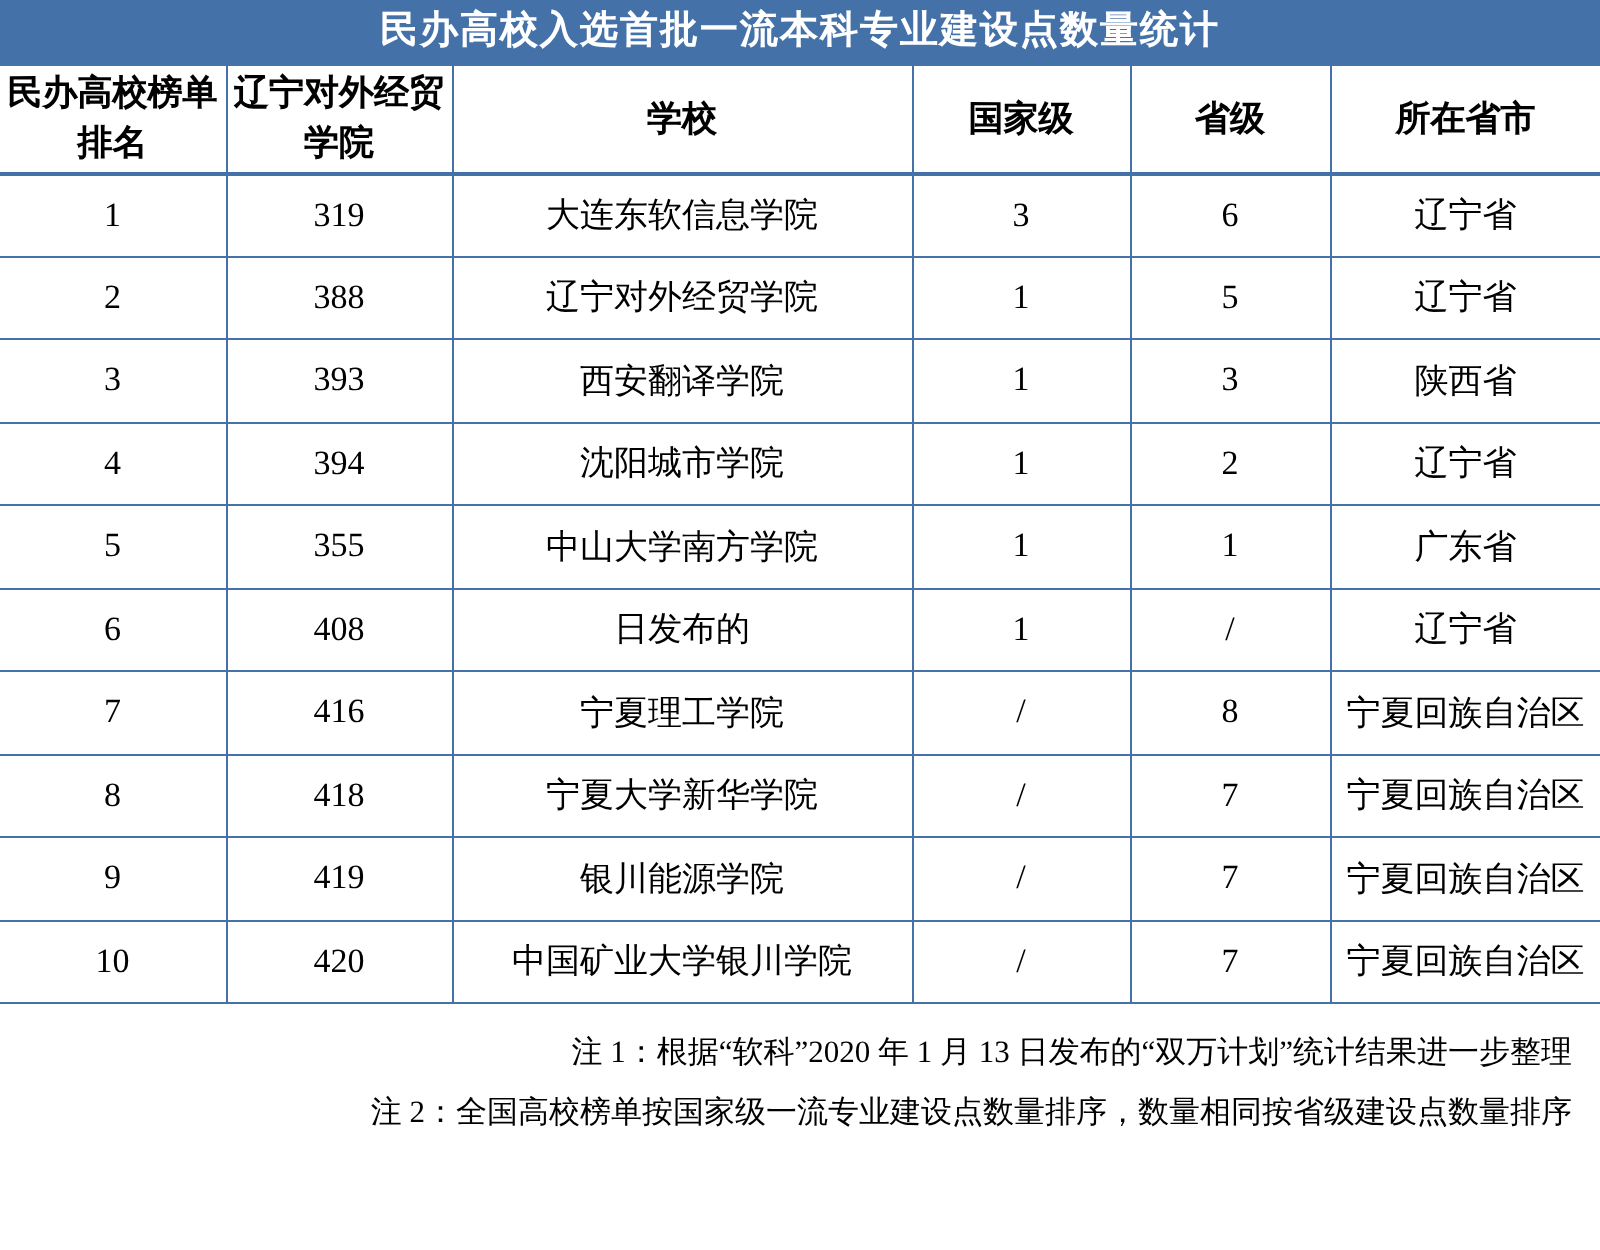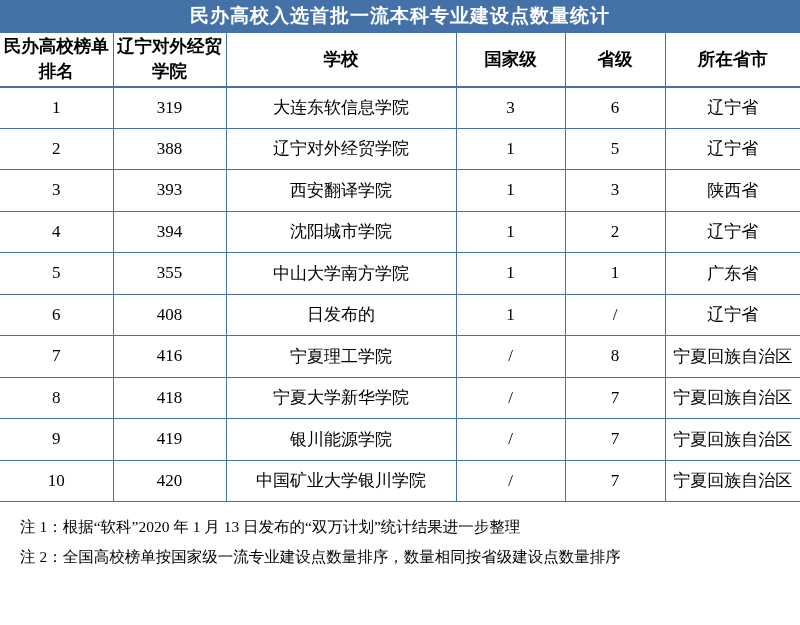--- a/index.html
+++ b/index.html
@@ -76,20 +76,21 @@
   table.data tr th:first-child {
     border-left: none;
   }
   table.data tr td:last-child,
   table.data tr th:last-child {
     border-right: none;
   }
   .notes {
     padding: 10px 14px 0 20px;
     box-sizing: border-box;
+    text-align: right;
   }
   .note {
     font-size: 15.5px;
     line-height: 30px;
     white-space: nowrap;
   }
   .last-row td {
     border-bottom: 2px solid #4472a8;
     margin-left: 22px;
   }

